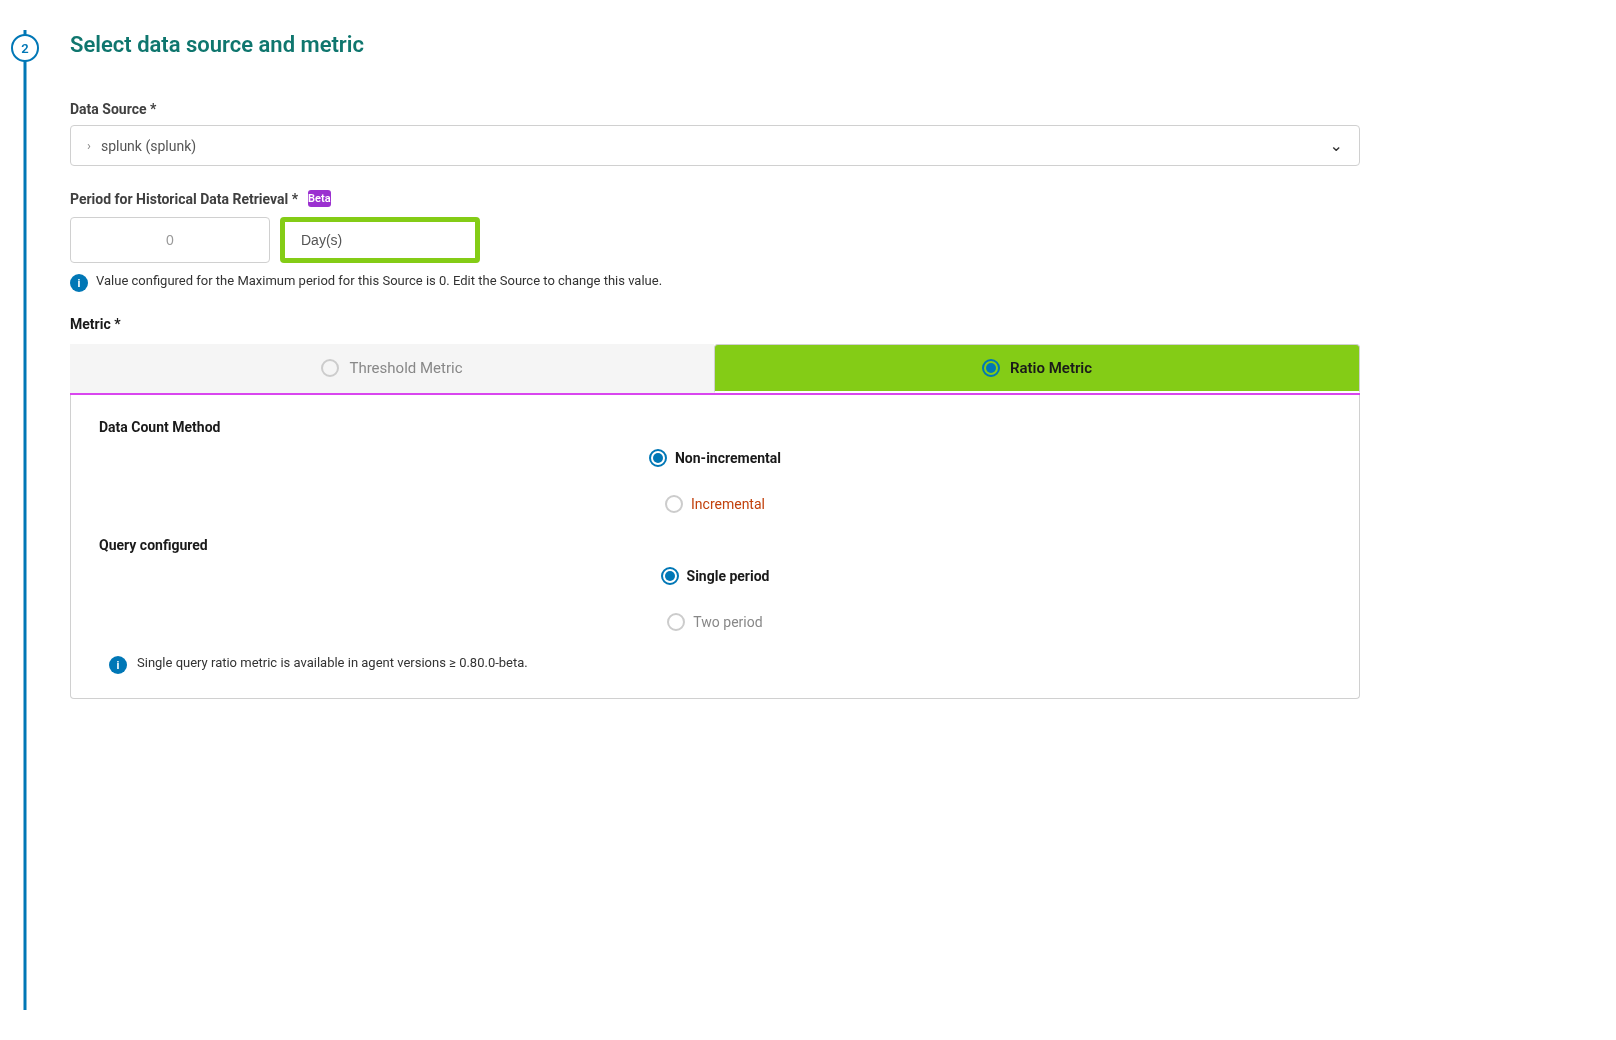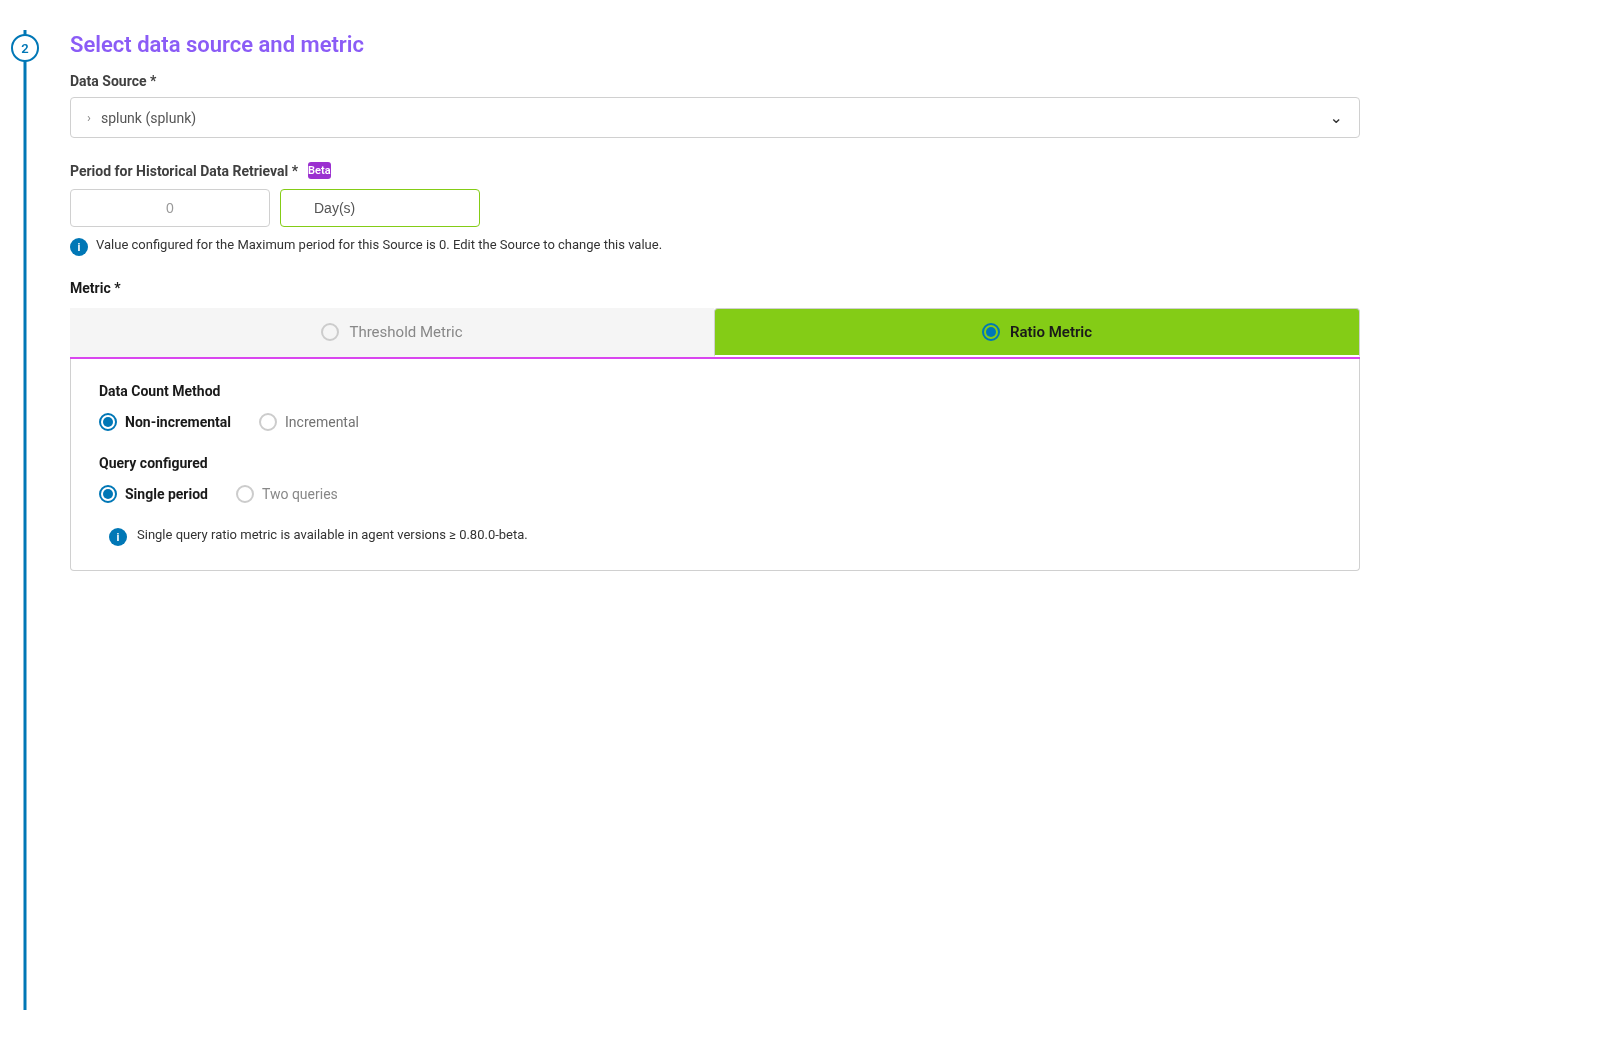--- a/index.html
+++ b/index.html
@@ -48,22 +48,22 @@
       height: 100%;
     }
     .main-content {
       flex: 1;
       padding: 0 40px 0 20px;
       max-width: 1350px;
     }
     .section-title {
       font-size: 22px;
       font-weight: 600;
-      color: #8b5cf6;
-      margin-bottom: 16px;
+      color: #0f766e;
+      margin-bottom: 44px;
       padding-top: 2px;
     }
     .field-label {
       font-size: 14px;
       font-weight: 700;
       color: #404040;
       margin-bottom: 8px;
     }
     .data-source-section {
       margin-bottom: 24px;
@@ -121,23 +121,23 @@
       border: 1px solid #d0d0d0;
       border-radius: 4px;
       padding: 10px 16px;
       font-size: 14px;
       color: #999;
       text-align: center;
       background: #fff;
     }
     .period-unit-input {
       width: 200px;
-      border: 1px solid #84cc16;
+      border: 5px solid #84cc16;
       border-radius: 4px;
-      padding: 10px 33px;
+      padding: 10px 16px;
       font-size: 14px;
       color: #555;
       background: #fff;
     }
     .info-row {
       display: flex;
       align-items: flex-start;
       gap: 8px;
       font-size: 13px;
       color: #333;
@@ -227,20 +227,21 @@
       font-size: 14px;
       font-weight: 700;
       color: #1a1a1a;
       margin-bottom: 14px;
     }
     .radio-group {
       display: flex;
       align-items: center;
       gap: 28px;
       margin-bottom: 24px;
+      flex-direction: column;
     }
     .radio-option {
       display: flex;
       align-items: center;
       gap: 8px;
       cursor: pointer;
       font-size: 14px;
     }
     .info-note {
       display: flex;
@@ -322,35 +323,35 @@
         <div class="subsection-title">Data Count Method</div>
         <div class="radio-group">
           <div class="radio-option">
             <div class="radio-outer selected">
               <div class="radio-inner"></div>
             </div>
             <span class="selected-label" style="font-weight:700;">Non-incremental</span>
           </div>
           <div class="radio-option">
             <div class="radio-outer"></div>
-            <span class="unselected-label" style="color:#737373;">Incremental</span>
+            <span class="unselected-label" style="color:#c2410c;">Incremental</span>
           </div>
         </div>
 
         <div class="subsection-title">Query configured</div>
         <div class="radio-group">
           <div class="radio-option">
             <div class="radio-outer selected">
               <div class="radio-inner"></div>
             </div>
             <span class="selected-label" style="font-weight:700;">Single period</span>
           </div>
           <div class="radio-option">
             <div class="radio-outer"></div>
-            <span class="unselected-label" style="color:#888;">Two queries</span>
+            <span class="unselected-label" style="color:#888;">Two period</span>
           </div>
         </div>
 
         <div class="info-note">
           <div class="info-icon">i</div>
           <span>Single query ratio metric is available in agent versions ≥ 0.80.0-beta.</span>
         </div>
 
       </div>
     </div>

